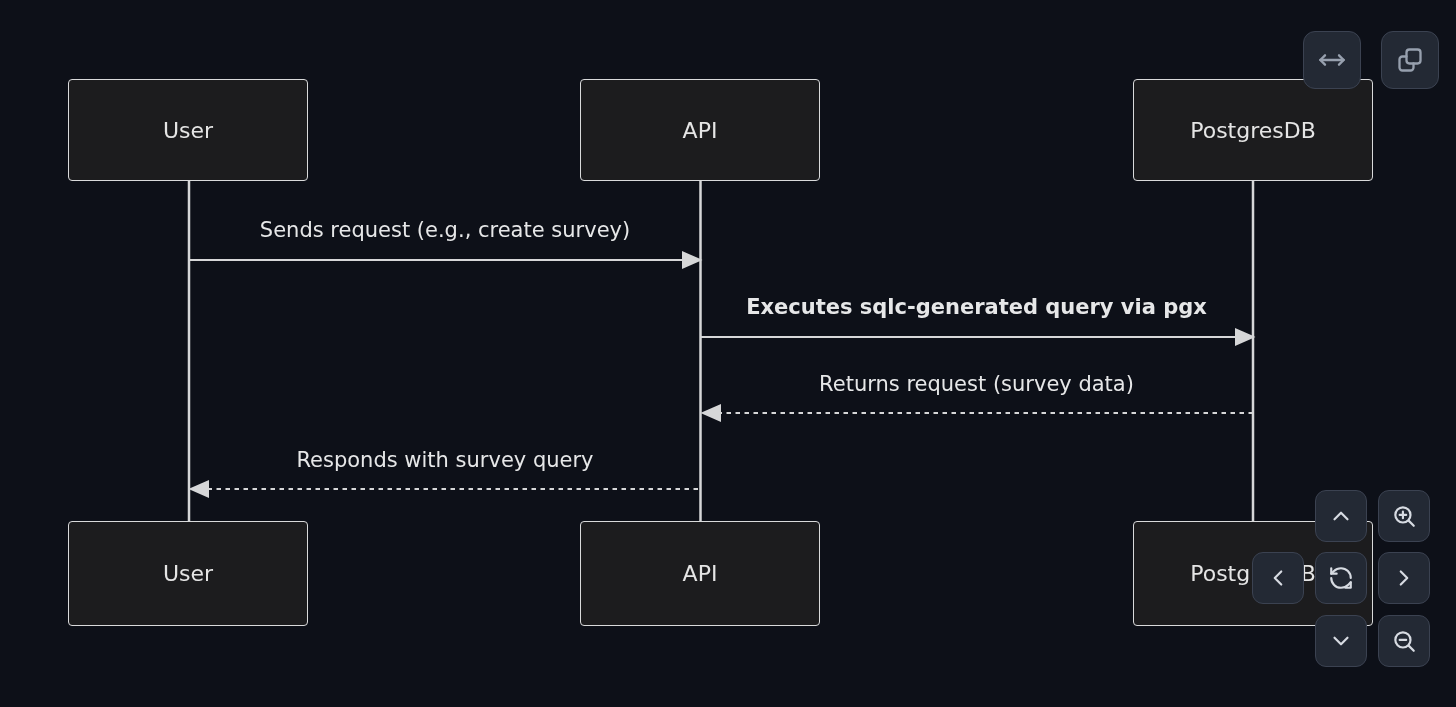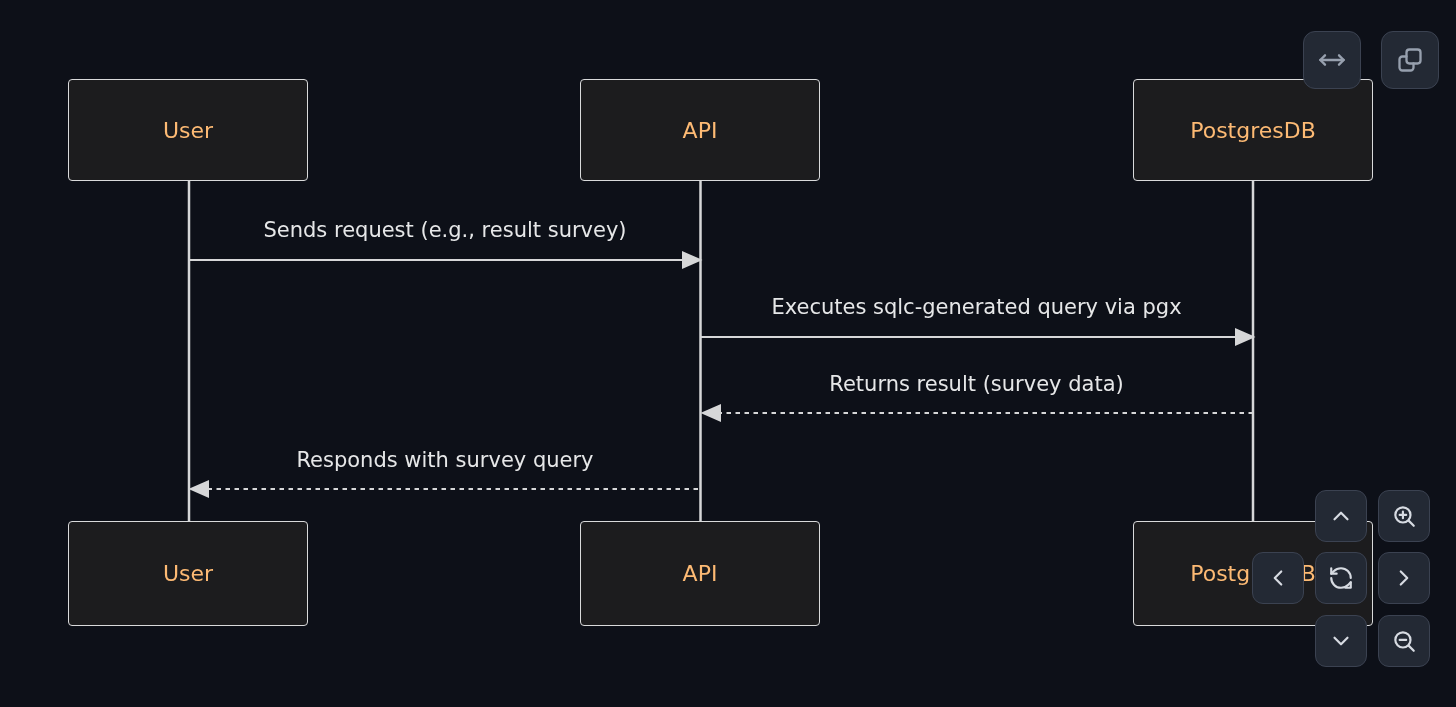--- a/index.html
+++ b/index.html
@@ -24,42 +24,42 @@
   .actor-box {
     position: absolute;
     width: 238px;
     height: 100px;
     background: #1c1c1e;
     border: 1.5px solid #d9dadb;
     border-radius: 4px;
     display: flex;
     align-items: center;
     justify-content: center;
-    color: #fdba74;
+    color: #e5e5e5;
     font-size: 22px;
     z-index: 2;
   }
   .actor-user-top    { left: 68px;   top: 79px;  }
   .actor-api-top     { left: 580px;  top: 79px;  }
   .actor-pg-top      { left: 1133px; top: 79px;  }
   .actor-user-bottom { left: 68px;   top: 521px; height: 103px; }
   .actor-api-bottom  { left: 580px;  top: 521px; height: 103px; }
   .actor-pg-bottom   { left: 1133px; top: 521px; height: 103px; }
 
   .msg-label {
     position: absolute;
     color: #e6e7e8;
     font-size: 21px;
     text-align: center;
     z-index: 2;
     line-height: 27px;
     white-space: nowrap;
   }
   .msg-1 { left: 189px; width: 512px; top: 217px; }
-  .msg-2 { left: 700px; width: 553px; top: 294px; }
+  .msg-2 { left: 700px; width: 553px; top: 294px; font-weight: bold; }
   .msg-3 { left: 700px; width: 553px; top: 371px; }
   .msg-4 { left: 189px; width: 512px; top: 447px; }
 
   .btn {
     position: absolute;
     background: #232934;
     border: 1.5px solid #3b4251;
     border-radius: 12px;
     display: flex;
     align-items: center;
@@ -129,23 +129,23 @@
   <div class="actor-box actor-user-bottom">
     <span>User</span>
   </div>
   <div class="actor-box actor-api-bottom">
     <span>API</span>
   </div>
   <div class="actor-box actor-pg-bottom">
     <span>PostgresDB</span>
   </div>
 
-  <div class="msg-label msg-1">Sends request (e.g., result survey)</div>
+  <div class="msg-label msg-1">Sends request (e.g., create survey)</div>
   <div class="msg-label msg-2">Executes sqlc-generated query via pgx</div>
-  <div class="msg-label msg-3">Returns result (survey data)</div>
+  <div class="msg-label msg-3">Returns request (survey data)</div>
   <div class="msg-label msg-4">Responds with survey query</div>
 
   <button class="btn btn-top btn-expand">
     <span style="display:flex">
       <svg width="28" height="28" viewBox="0 0 24 24">
         <polyline points="18 8 22 12 18 16"></polyline>
         <polyline points="6 8 2 12 6 16"></polyline>
         <line x1="2" y1="12" x2="22" y2="12"></line>
       </svg>
     </span>

